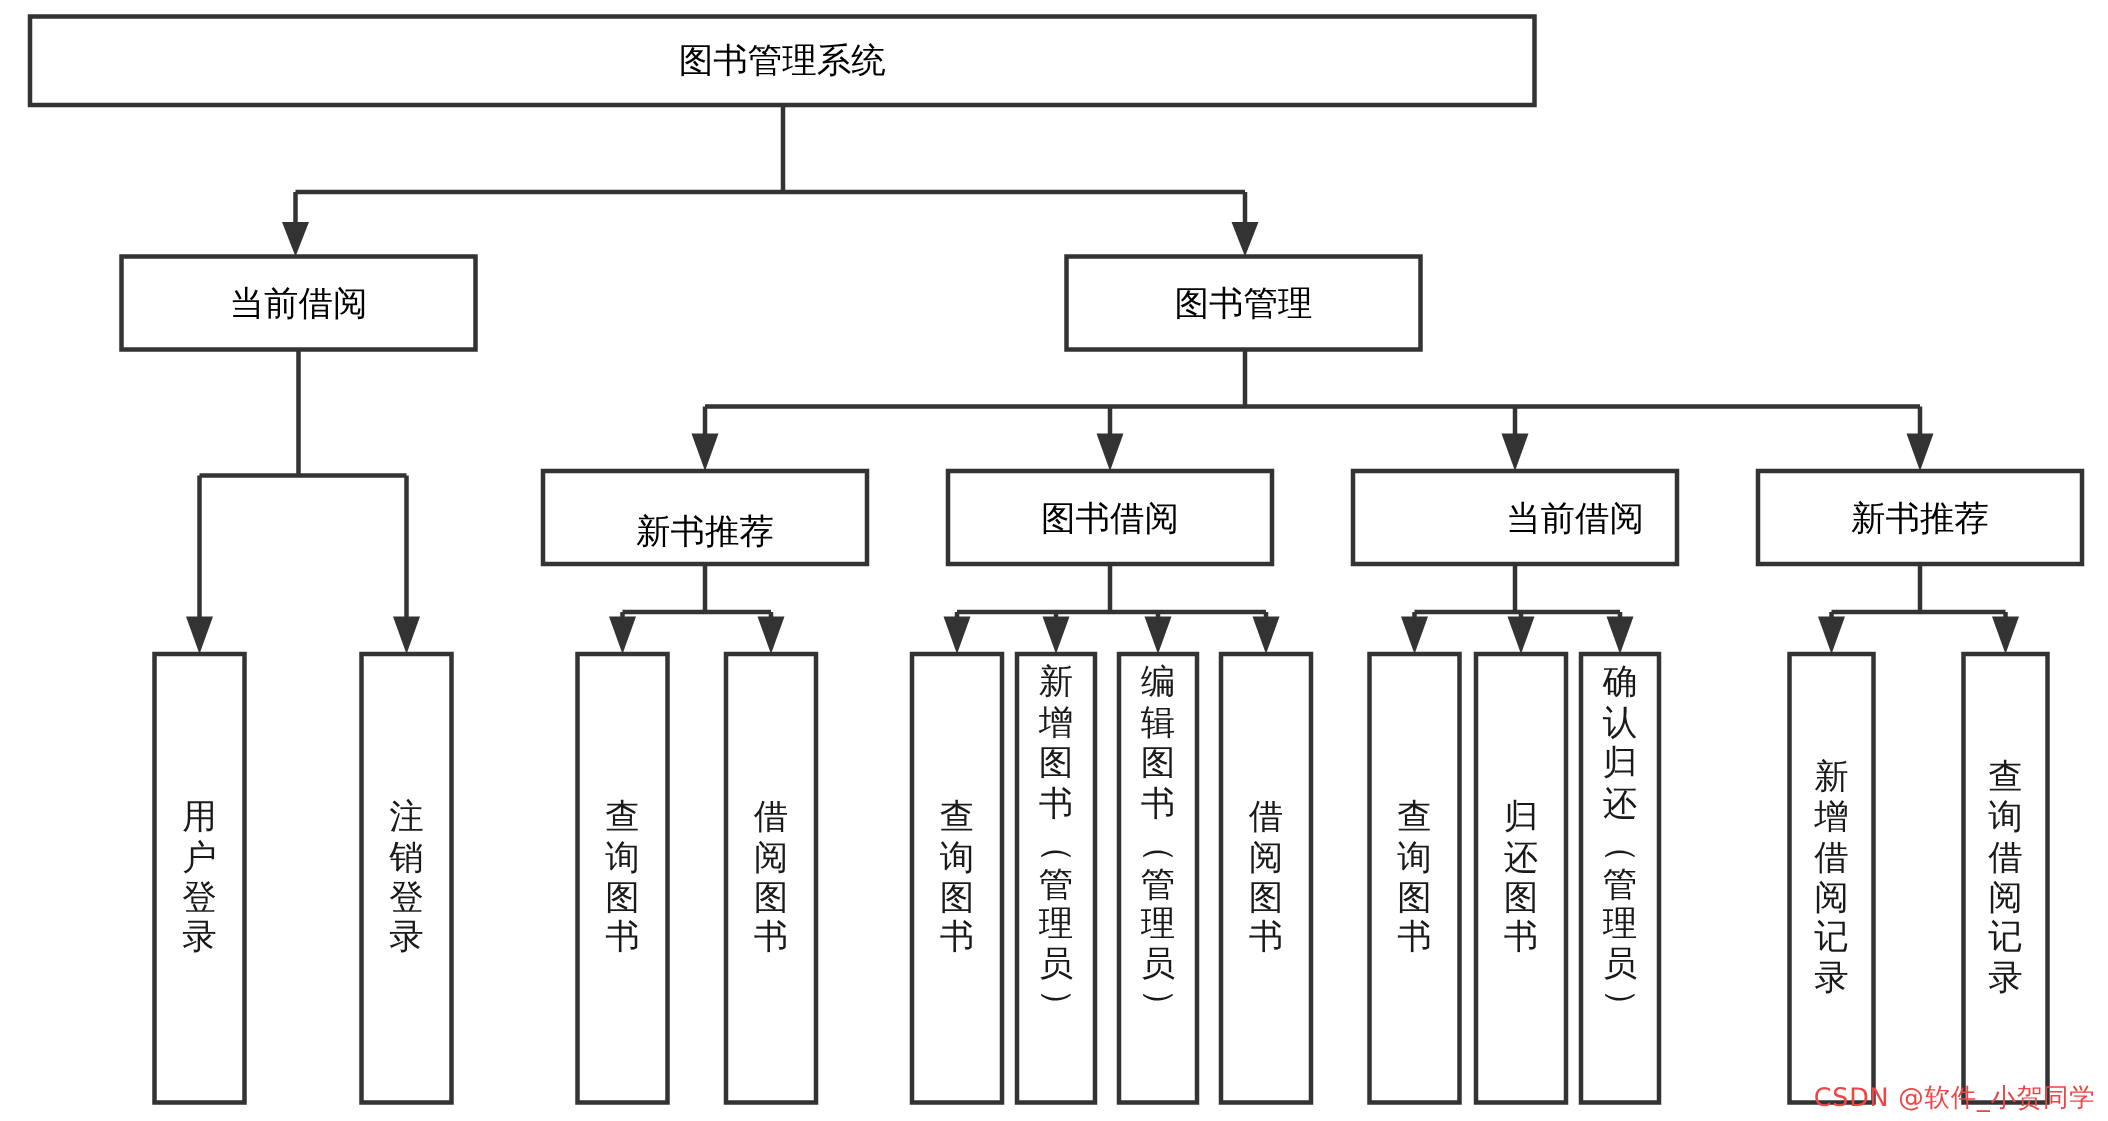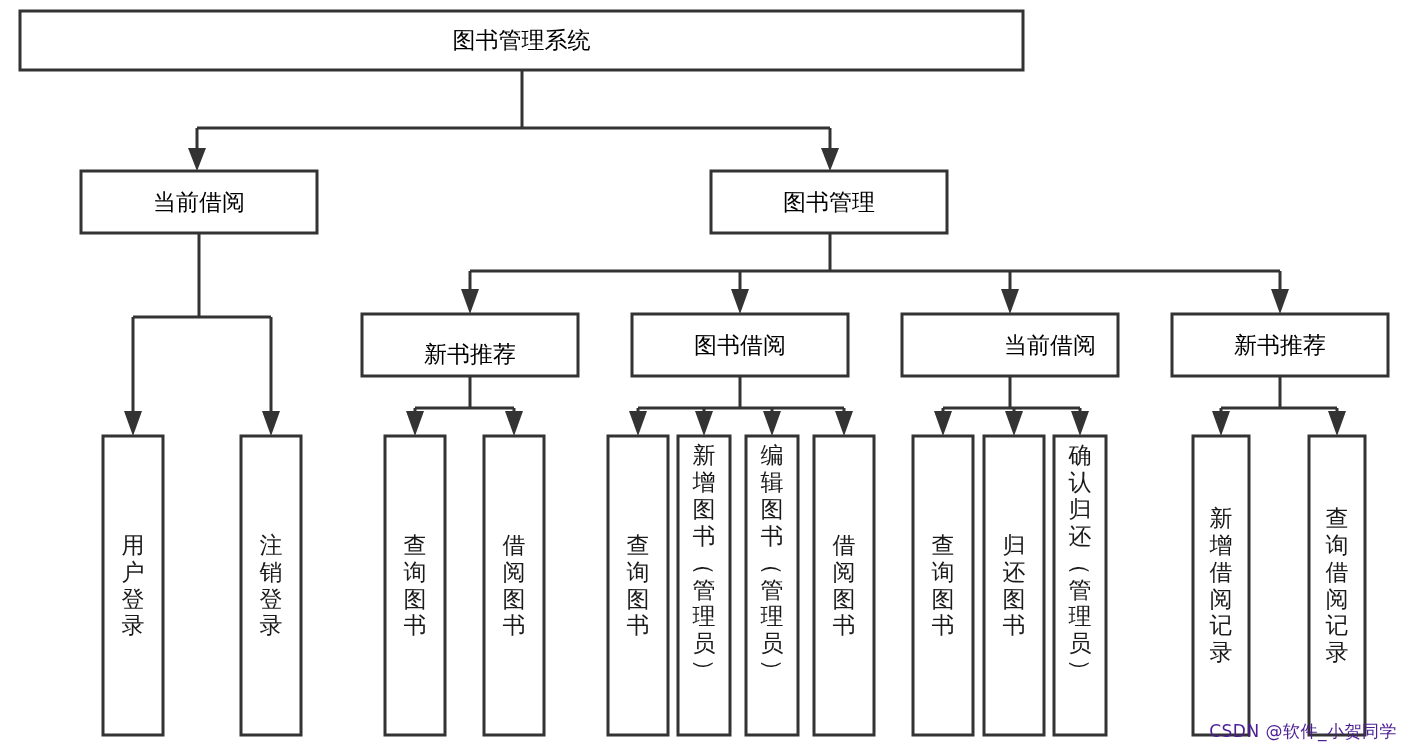--- a/index.html
+++ b/index.html
@@ -38,21 +38,21 @@
   .arrow-head {
     fill: #333333;
     stroke: none;
   }
   .watermark {
     position: absolute;
     right: 8px;
     bottom: 4px;
     font-family: "DejaVu Sans", "Liberation Sans", sans-serif;
     font-size: 17px;
-    color: #4c1d95;
+    color: #ef4444;
     white-space: nowrap;
     letter-spacing: 0.5px;
   }
   
   .vlabel {
     position: absolute;
     display: flex;
     flex-direction: column;
     align-items: center;
     justify-content: center;

